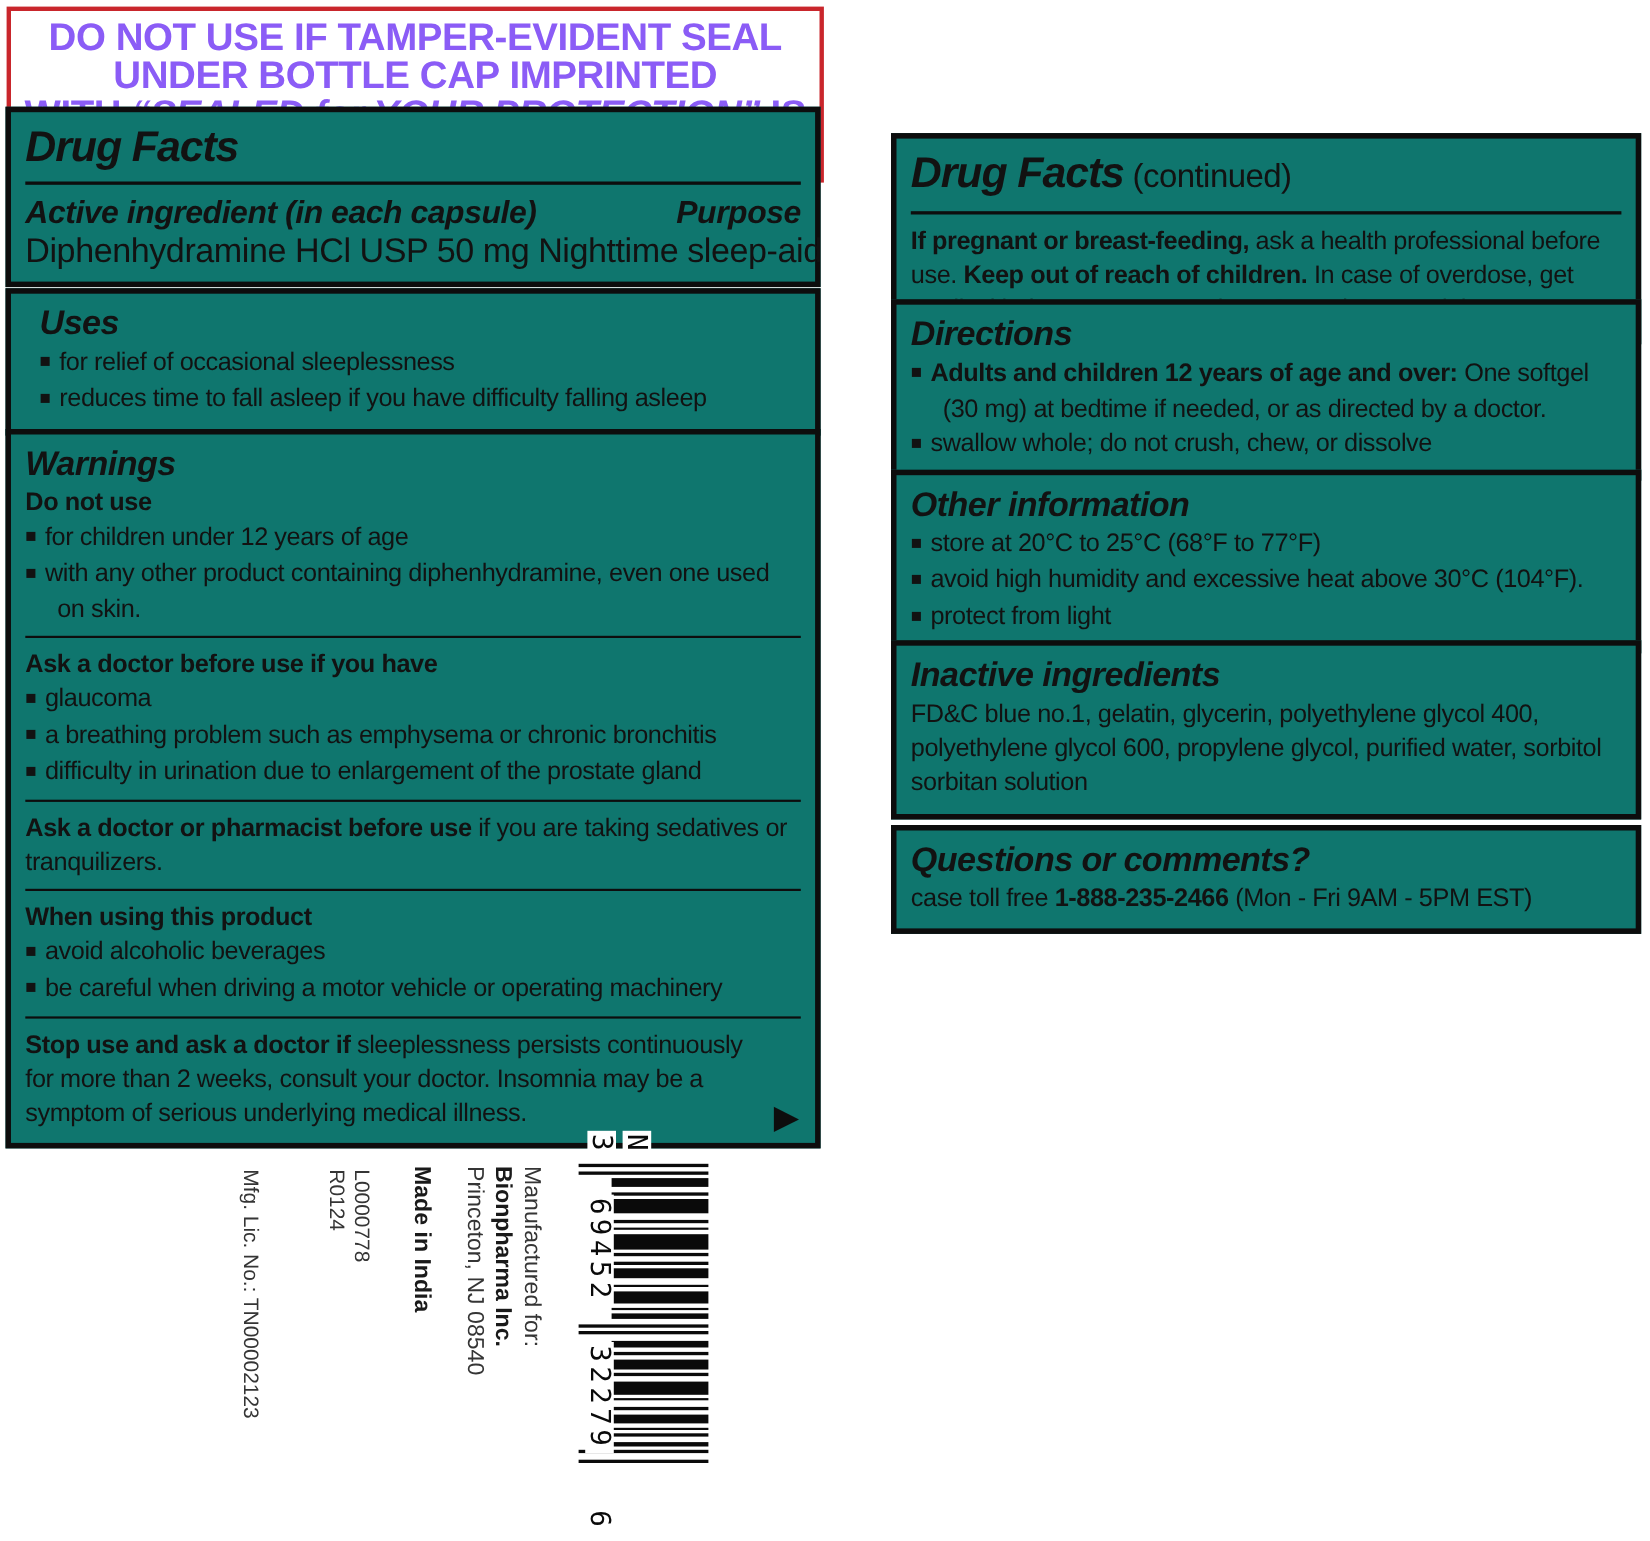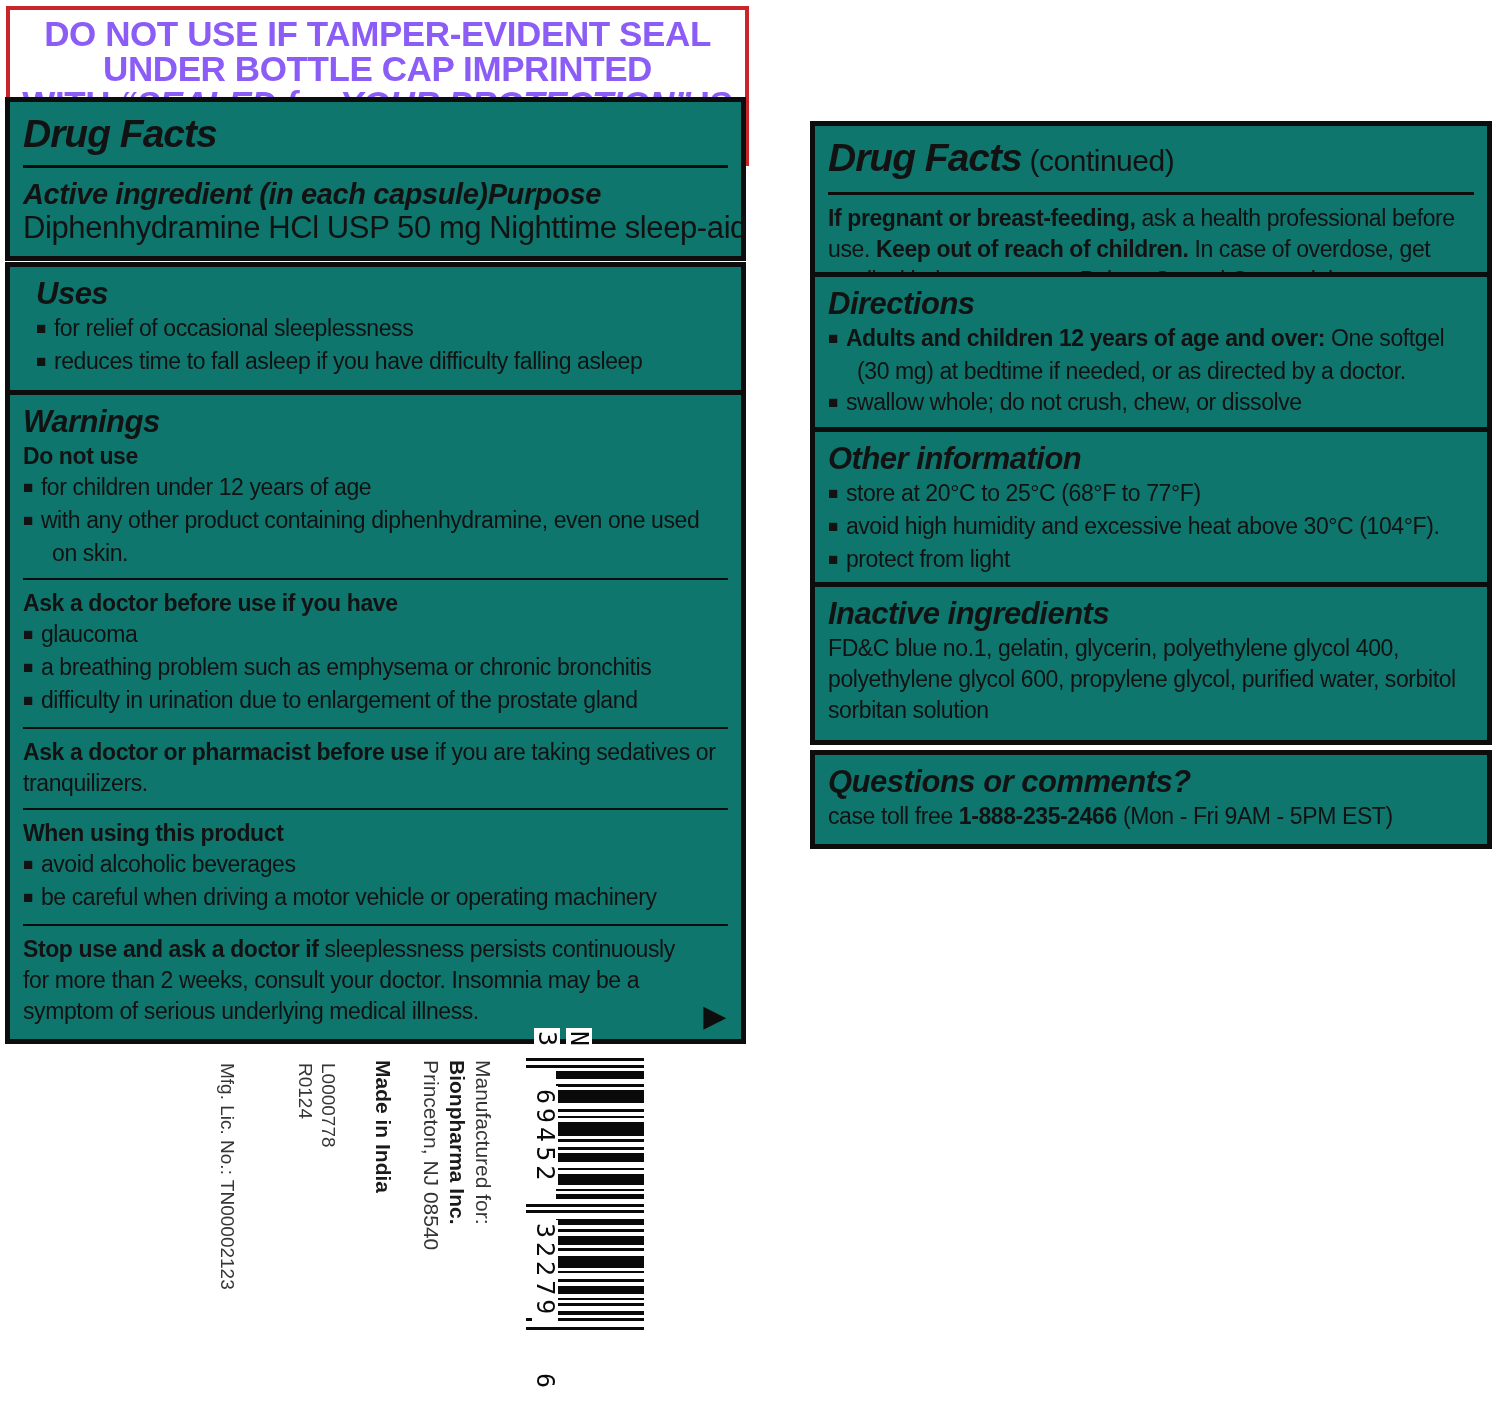--- a/index.html
+++ b/index.html
@@ -26,21 +26,21 @@
   .df-title{font-size:39px;font-weight:bold;font-style:italic;line-height:48px;letter-spacing:-1px;}
   .df-cont{font-size:30px;font-weight:normal;font-style:normal;letter-spacing:-0.5px;}
   .rule{border:none;border-top:3px solid #0d0d0d;margin:7px 0 8px 0;}
   .hairline{border:none;border-top:2px solid #0d0d0d;margin:9px 0 8px 0;}
   .sec-h{font-size:31px;font-weight:bold;font-style:italic;line-height:38px;letter-spacing:-0.5px;}
   .body-t{font-size:23px;line-height:31px;}
   .sub-h{font-size:23px;line-height:31px;font-weight:bold;}
   b,.b{font-weight:bold;}
   .bullet{font-size:23px;line-height:31px;padding-left:29px;text-indent:-29px;}
   .sq{font-size:17px;position:relative;top:-2px;margin-right:8px;}
-  .ai-row{display:flex;align-items:baseline;}
+  .ai-row{display:flex;justify-content:space-between;align-items:baseline;}
   .ai-h{font-size:29px;font-weight:bold;font-style:italic;line-height:36px;}
   .ing-line{display:flex;align-items:baseline;font-size:31px;line-height:32px;white-space:nowrap;}
   .leader{flex:1;overflow:hidden;letter-spacing:2px;margin:0 4px;}
   .stop-wrap{position:relative;padding-right:34px;}
   .tri{position:absolute;right:2px;bottom:-4px;font-size:30px;line-height:30px;color:#0d0d0d;}
   
   .rot{
     position:absolute;transform:rotate(90deg);transform-origin:0 0;
     white-space:nowrap;color:#353535;letter-spacing:0;
   }

